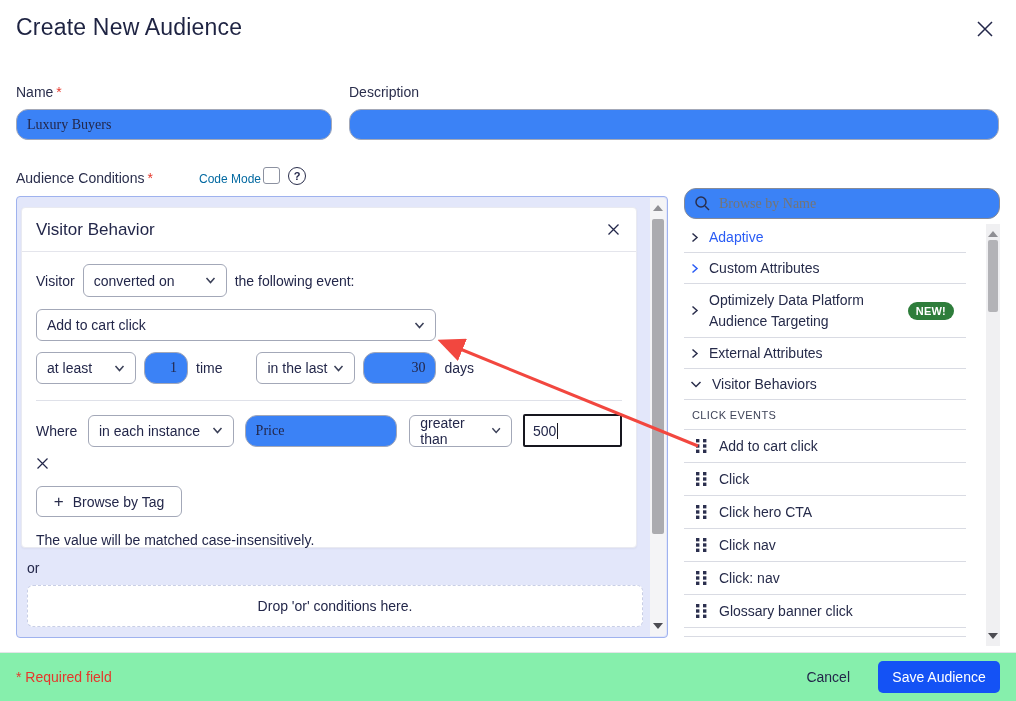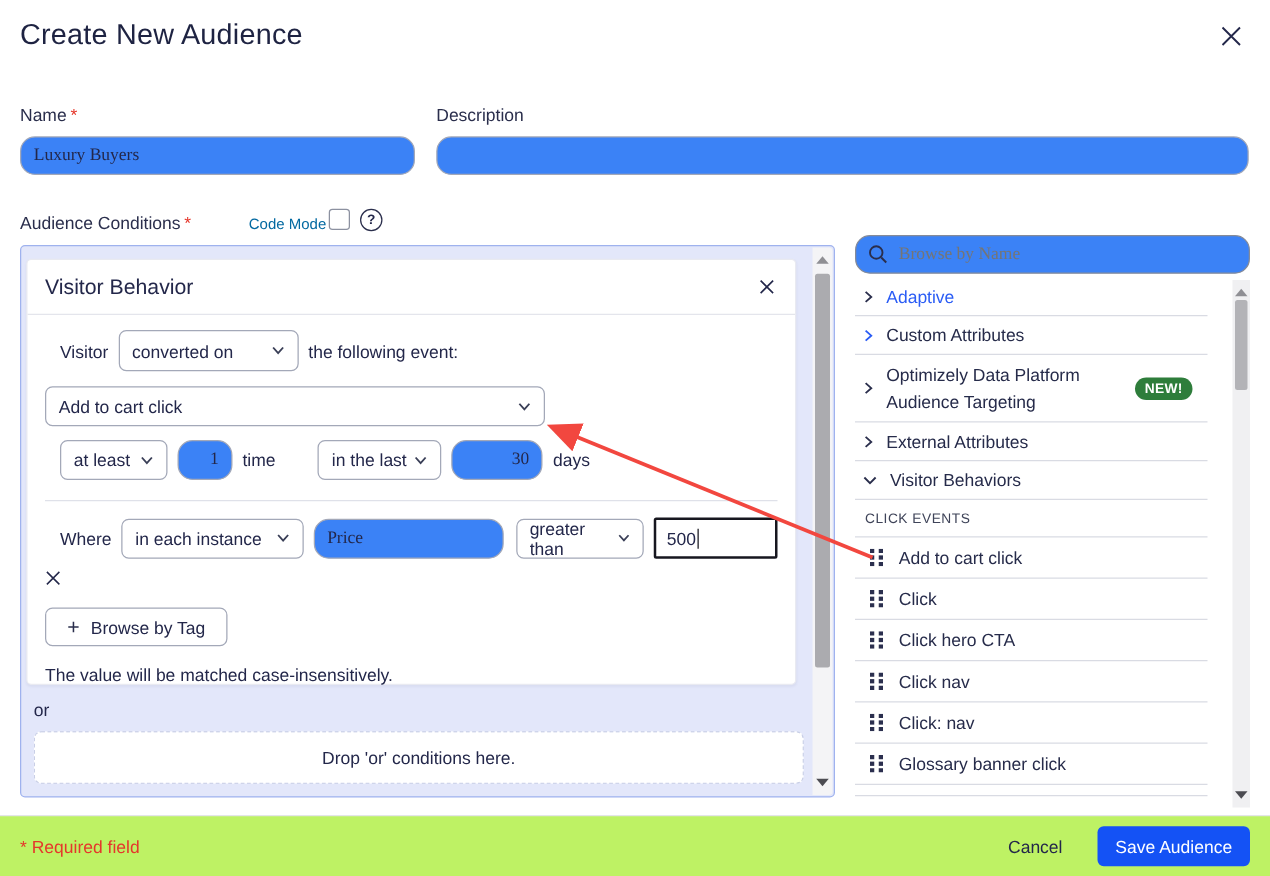--- a/index.html
+++ b/index.html
@@ -41,21 +41,21 @@
     background:#e3e7fa; border:1px solid #9fb2ee; border-radius:4px; }
 
   #cond-card { left:4px; top:10px; width:616px; height:341px; background:#fff;
     border:1px solid #e9eaf1; border-radius:4px; box-shadow:0 1px 2px rgba(40,45,80,.05); }
   .card-header { height:44px; display:flex; align-items:center; justify-content:space-between;
     padding:0 16px 0 14px; border-bottom:1px solid #e4e5ec; }
   .card-title { font-size:17px; color:#23274a; }
   .card-close { cursor:pointer; display:flex; }
   .card-body { padding:12px 14px 0 14px; }
 
-  .row { display:flex; align-items:center; gap:8px;margin-left:12px; }
+  .row { display:flex; align-items:center; gap:8px; }
   .sel {
     border:1px solid #a3a8b8; border-radius:6px; background:#fff; height:32px;
     display:flex; align-items:center; justify-content:space-between;
     padding:0 10px; font-size:14px; color:#23274a; cursor:pointer;
   }
   .num { text-align:right; height:32px; }
   .lbl { font-size:14px; }
 
   #event-select { margin-top:12px; width:400px; }
   #freq-row { margin-top:11px; }
@@ -105,21 +105,21 @@
   .partial-row { height:9px; border-bottom:1px solid #d9dbe3; }
   .link-blue { color:#2a5cf5; }
 
   #side-scroll { right:0; top:36px; height:422px; width:14px; background:#f0f0f2; }
   #side-thumb { top:16px; height:72px; background:#b3b3b7; }
 
   
   #arrow-overlay { left:0; top:0; width:1016px; height:701px; pointer-events:none; z-index:50; }
 
   
-  #footer { left:0; right:0; bottom:0; height:49px; background:#bef264; border-top:1px solid #e4e5e8;
+  #footer { left:0; right:0; bottom:0; height:49px; background:#86efac; border-top:1px solid #e4e5e8;
     display:flex; align-items:center; padding:0 16px; }
   #required-note { color:#e5372b; font-size:14px; }
   #footer .spacer { flex:1; }
   #cancel-btn { font-size:14px; color:#23274a; margin-right:28px; cursor:pointer; background:none; border:none;
     font-family:"Liberation Sans",sans-serif; }
   #save-btn { width:122px; height:32px; background:#1452f5; color:#fff; border:none; border-radius:5px;
     font-size:14px; font-family:"Liberation Sans",sans-serif; cursor:pointer; }
 </style>
 </head>
 <body>
@@ -171,21 +171,21 @@
       </div>
 
       <div class="sel" id="event-select">
         <span>Add to cart click</span>
         <svg width="11" height="7" viewBox="0 0 11 7">
             <path d="M1.5 1 L5.5 5.5 L9.5 1" stroke="#3a3f57" stroke-width="1.5" fill="none"></path>
           </svg>
       </div>
 
       <div class="row" id="freq-row">
-        <div class="sel" style="width:86px;">
+        <div class="sel" style="width:100px;">
           <span>at least</span>
           <svg width="11" height="7" viewBox="0 0 11 7">
               <path d="M1.5 1 L5.5 5.5 L9.5 1" stroke="#3a3f57" stroke-width="1.5" fill="none"></path>
             </svg>
         </div>
         <input class="tb num" style="width: 44px;" value="1">
         <span class="lbl">time</span>
         <div class="sel" style="width:99px; margin-left:26px;">
           <span>in the last</span>
           <svg width="11" height="7" viewBox="0 0 11 7">

